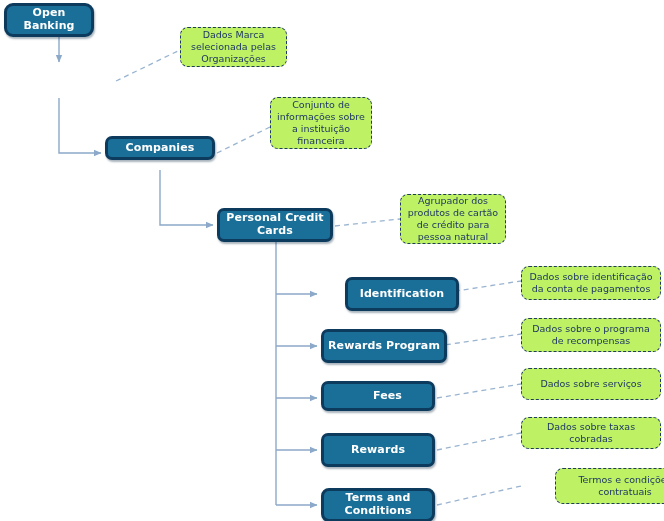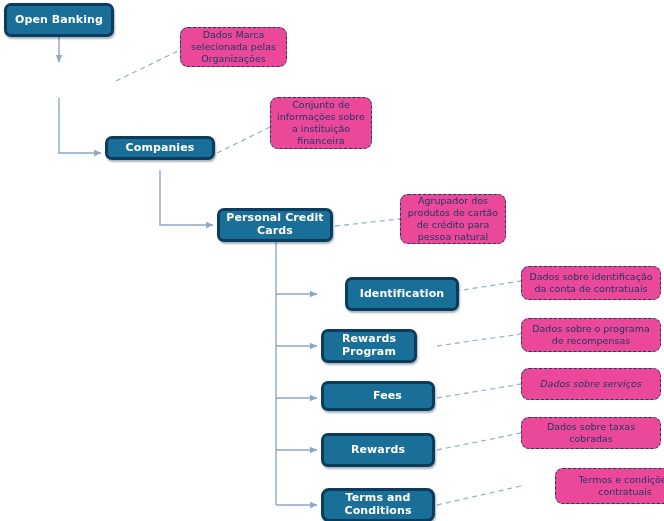--- a/index.html
+++ b/index.html
@@ -44,21 +44,21 @@
     line-height: 1.15;
     box-shadow: 1px 2px 2px rgba(10,40,65,.35);
     z-index: 3;
   }
   .node span { display: block; padding: 0 4px; }
 
   
   .note {
     position: absolute;
     box-sizing: border-box;
-    background: #ec4899;
+    background: #bef264;
     border: 1.6px dashed #1f3a63;
     border-radius: 8px;
     display: flex;
     align-items: center;
     justify-content: center;
     color: #1f3864;
     font-size: 9.5px;
     line-height: 1.28;
     text-align: center;
     z-index: 3;
@@ -98,33 +98,33 @@
       <path d="M217,153 L270,127"></path>
       <path d="M335,226 L400,219"></path>
       <path d="M437,294 L521,281"></path>
       <path d="M437,346 L521,334"></path>
       <path d="M437,398 L521,384"></path>
       <path d="M437,450 L521,433"></path>
       <path d="M437,505 L521,486"></path>
     </g>
   </svg>
 
-  <div class="node" style="left:4px;top:3px;width:110px;height:34px;">
+  <div class="node" style="left:4px;top:3px;width:90px;height:34px;border-radius:9px;">
     <span>Open Banking</span>
   </div>
   <div class="node" style="left:105px;top:136px;width:110px;height:24px;">
     <span>Companies</span>
   </div>
   <div class="node" style="left:217px;top:208px;width:116px;height:34px;">
     <span>Personal Credit Cards</span>
   </div>
   <div class="node" style="left:321px;top:277px;width:114px;height:34px;margin-left:24px;">
     <span>Identification</span>
   </div>
-  <div class="node" style="left:321px;top:329px;width:96px;height:34px;">
+  <div class="node" style="left:321px;top:329px;width:126px;height:34px;">
     <span>Rewards Program</span>
   </div>
   <div class="node" style="left:321px;top:381px;width:114px;height:30px;padding-left:19px;">
     <span>Fees</span>
   </div>
   <div class="node" style="left:321px;top:433px;width:114px;height:34px;">
     <span>Rewards</span>
   </div>
   <div class="node" style="left:321px;top:488px;width:114px;height:34px;border-radius:8px;">
     <span>Terms and Conditions</span>
@@ -133,26 +133,26 @@
   <div class="note" style="left:180px;top:27px;width:107px;height:40px;">
     <span>Dados Marca selecionada pelas Organizações</span>
   </div>
   <div class="note" style="left:270px;top:97px;width:102px;height:52px;">
     <span>Conjunto de informações sobre a instituição financeira</span>
   </div>
   <div class="note" style="left:400px;top:194px;width:106px;height:50px;">
     <span>Agrupador dos produtos de cartão de crédito para pessoa natural</span>
   </div>
   <div class="note" style="left:521px;top:266px;width:140px;height:34px;">
-    <span>Dados sobre identificação da conta de contratuais</span>
+    <span>Dados sobre identificação da conta de pagamentos</span>
   </div>
   <div class="note" style="left:521px;top:318px;width:140px;height:34px;">
     <span>Dados sobre o programa de recompensas</span>
   </div>
-  <div class="note" style="left:521px;top:368px;width:140px;height:32px;font-style:italic;">
+  <div class="note" style="left:521px;top:368px;width:140px;height:32px;">
     <span>Dados sobre serviços</span>
   </div>
   <div class="note" style="left:521px;top:417px;width:140px;height:32px;">
     <span>Dados sobre taxas cobradas</span>
   </div>
   <div class="note" style="left:521px;top:468px;width:140px;height:36px;margin-left:34px;">
     <span>Termos e condições contratuais</span>
   </div>
 
 </div>

